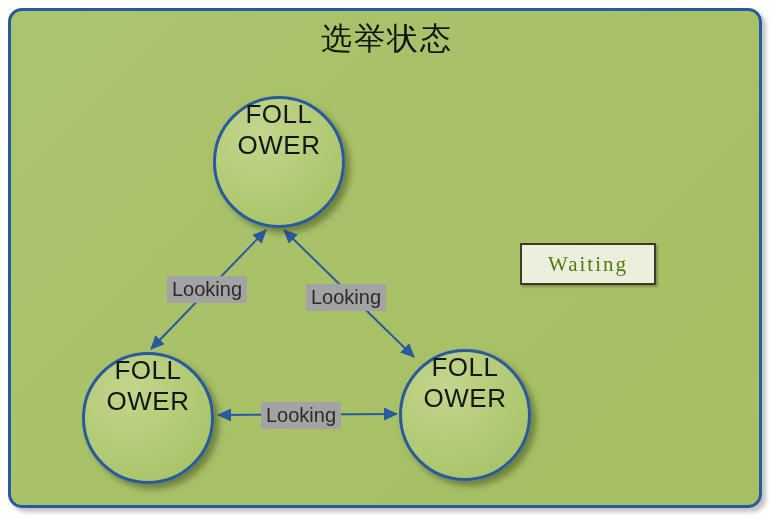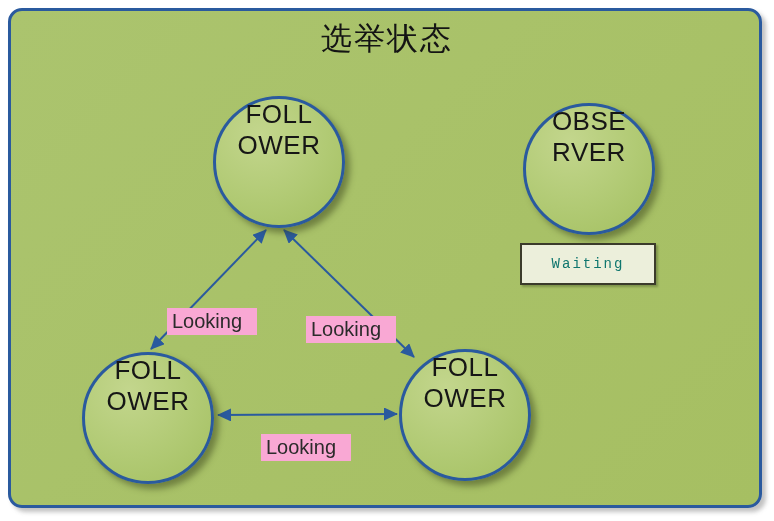--- a/index.html
+++ b/index.html
@@ -65,45 +65,44 @@
   .node-label {
     font-size: 26px;
     color: #161616;
     text-align: center;
     line-height: 1.18;
     white-space: pre-line;
     letter-spacing: 0.5px;
   }
   .edge-label {
     position: absolute;
-    background: #f9a8d4;
+    background: #a3a3a3;
     color: #2b2b2b;
     font-size: 20px;
     line-height: 1.1;
-    padding: 2px 15px 3px 5px;
-    margin-top: 32px;
+    padding: 2px 5px 3px 5px;
   }
   #waiting-badge {
     position: absolute;
     left: 520px;
     top: 243px;
     width: 136px;
     height: 42px;
     background: #ecefdb;
     border: 2px solid #3b3b2b;
     box-shadow: 2px 2px 2px rgba(55,65,25,0.35);
     display: flex;
     align-items: center;
     justify-content: center;
     box-sizing: border-box;
   }
   #waiting-badge .badge-text {
-    font-family: Liberation Mono, monospace;
-    font-size: 14px;
-    color: #0f766e;
+    font-family: Liberation Serif, serif;
+    font-size: 21px;
+    color: #4d7c0f;
     letter-spacing: 2px;
   }
 </style>
 </head>
 <body>
 
 <div id="page">
   <div id="panel"></div>
 
   <div id="diagram-title">选举状态</div>
@@ -120,24 +119,20 @@
     <line class="edge-line" x1="266" y1="230" x2="151" y2="349" marker-start="url(#ah-start)" marker-end="url(#ah-end)"></line>
     <line class="edge-line" x1="284" y1="230" x2="414" y2="357" marker-start="url(#ah-start)" marker-end="url(#ah-end)"></line>
     <line class="edge-line" x1="218" y1="415" x2="397" y2="414" marker-start="url(#ah-start)" marker-end="url(#ah-end)"></line>
   </svg>
 
   <div class="node" style="left:213px; top:96px;">
     <span class="node-label">FOLL
 OWER</span>
   </div>
 
-  <div class="node" style="left:523px; top:103px;">
-    <span class="node-label">OBSE
-RVER</span>
-  </div>
 
   <div class="node" style="left:82px; top:352px;">
     <span class="node-label">FOLL
 OWER</span>
   </div>
 
   <div class="node" style="left:399px; top:349px;">
     <span class="node-label">FOLL
 OWER</span>
   </div>

